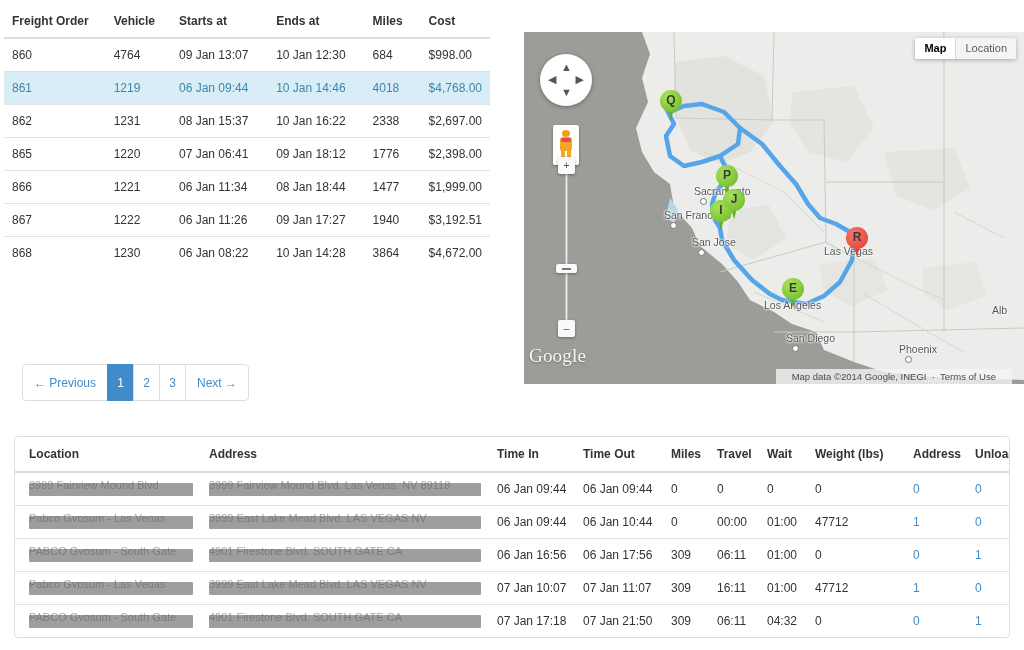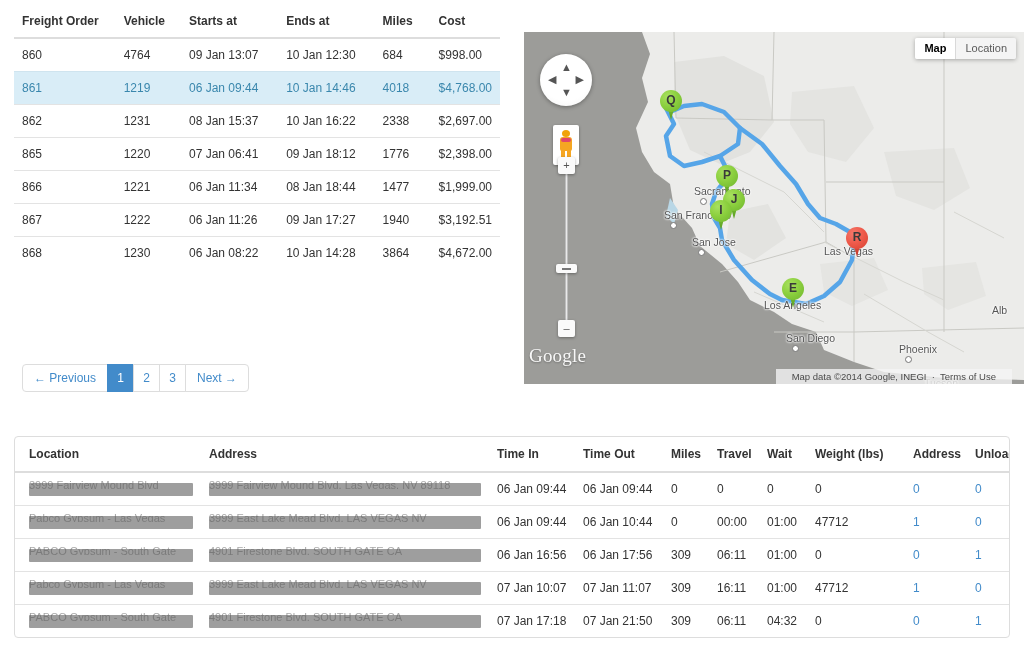--- a/index.html
+++ b/index.html
@@ -4,21 +4,21 @@
 <style>
   html,body{margin:0;padding:0;}
   body{
     width:1024px;height:650px;overflow:hidden;background:#fff;
     font-family:"Liberation Sans",sans-serif;color:#333;
     font-size:12px;-webkit-font-smoothing:antialiased;
   }
   .page{position:relative;width:1024px;height:650px;}
 
   
-  .orders-wrap{position:absolute;left:14px;top:6px;width:486px;}
+  .orders-wrap{position:absolute;left:4px;top:6px;width:486px;}
   table.orders{border-collapse:collapse;width:100%;font-size:12px;}
   table.orders th{
     text-align:left;font-weight:bold;color:#333;font-size:12px;
     padding:8px 8px 9px 8px;border-bottom:2px solid #dddddd;white-space:nowrap;
   }
   table.orders td{
     padding:9px 8px;border-top:1px solid #e3e3e3;color:#333;white-space:nowrap;
   }
   table.orders tbody tr:first-child td{border-top:none;}
   table.orders tr.sel td{background:#d9edf7;color:#3a87ad;border-top-color:#cfe4ef;}
@@ -26,21 +26,21 @@
   .c-veh{width:62px;}
   .c-start{width:100px;}
   .c-end{width:98px;}
   .c-mi{width:56px;}
   .c-cost{width:auto;}
 
   
   .pagination{position:absolute;left:22px;top:364px;display:flex;}
   .pagination .pg{
     display:flex;align-items:center;justify-content:center;
-    height:28px;padding:0 11px;border:1px solid #dddddd;margin-left:-1px;
+    height:37px;padding:0 11px;border:1px solid #dddddd;margin-left:-1px;
     background:#fff;color:#428bca;font-size:12px;box-sizing:border-box;
     cursor:pointer;line-height:1;
   }
   .pagination .pg:first-child{margin-left:0;border-radius:4px 0 0 4px;}
   .pagination .pg:last-child{border-radius:0 4px 4px 0;}
   .pagination .pg.active{background:#428bca;border-color:#428bca;color:#fff;}
   .pagination .pg.num{min-width:27px;padding:0 6px;}
 
   
   .map{

